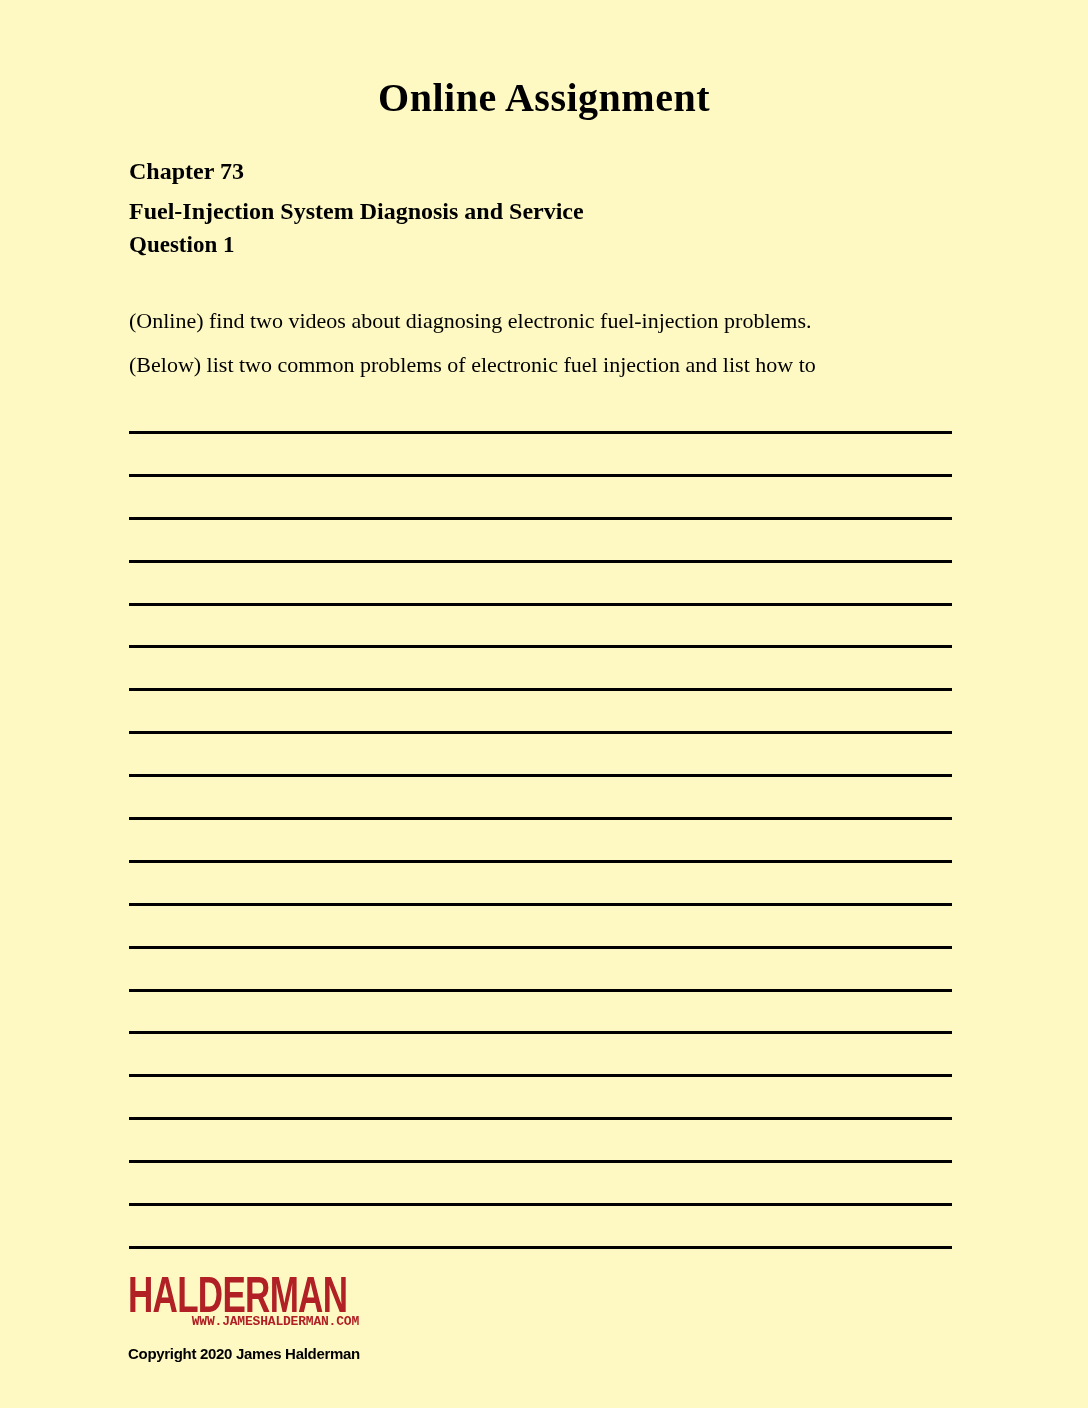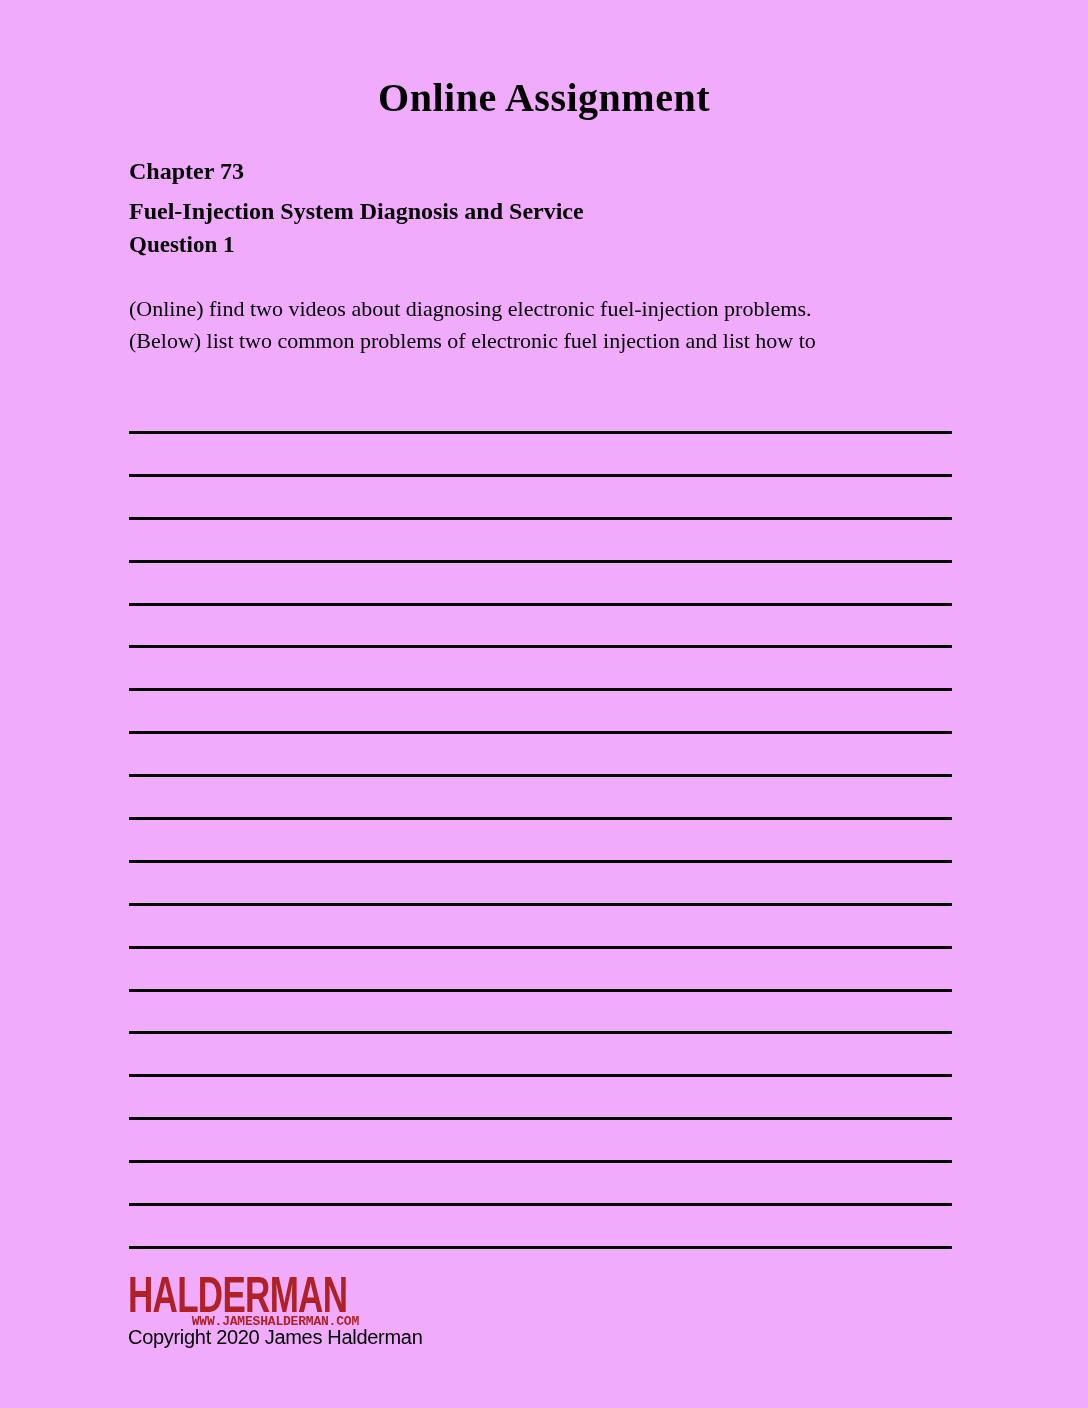--- a/index.html
+++ b/index.html
@@ -4,21 +4,21 @@
 <style>
   html, body {
     margin: 0;
     padding: 0;
     background: #ffffff;
   }
   .page {
     position: relative;
     width: 1088px;
     height: 1408px;
-    background: #f0abfc;
+    background: #fef9c3;
     font-family: "Liberation Serif", serif;
     color: #000000;
     overflow: hidden;
   }
   .doc-title {
     position: absolute;
     top: 74px;
     left: 0;
     width: 1088px;
     text-align: center;
@@ -46,20 +46,21 @@
   }
   .question-body {
     position: absolute;
     top: 293px;
     left: 129px;
     font-size: 22px;
     line-height: 32px;
   }
   .question-body .body-line {
     white-space: nowrap;
+    margin-top: 12px;
   }
   .answer-lines {
     position: absolute;
     top: 431px;
     left: 129px;
     width: 823px;
   }
   .answer-line {
     width: 823px;
     height: 3px;
@@ -88,25 +89,25 @@
     font-family: Liberation Mono, monospace;
     font-weight: bold;
     font-size: 13px;
     line-height: 13px;
     letter-spacing: -0.2px;
     margin-top: -3px;
     white-space: nowrap;
   }
   .copyright {
     font-family: "Liberation Sans", sans-serif;
-    font-weight: normal;
-    font-size: 20px;
+    font-weight: bold;
+    font-size: 15px;
     line-height: 17px;
     letter-spacing: -0.3px;
-    margin-top: 1px;
+    margin-top: 17px;
     white-space: nowrap;
   }
 </style>
 </head>
 <body>
 
 <div class="page">
 
   <div class="doc-title">Online Assignment</div>
 

